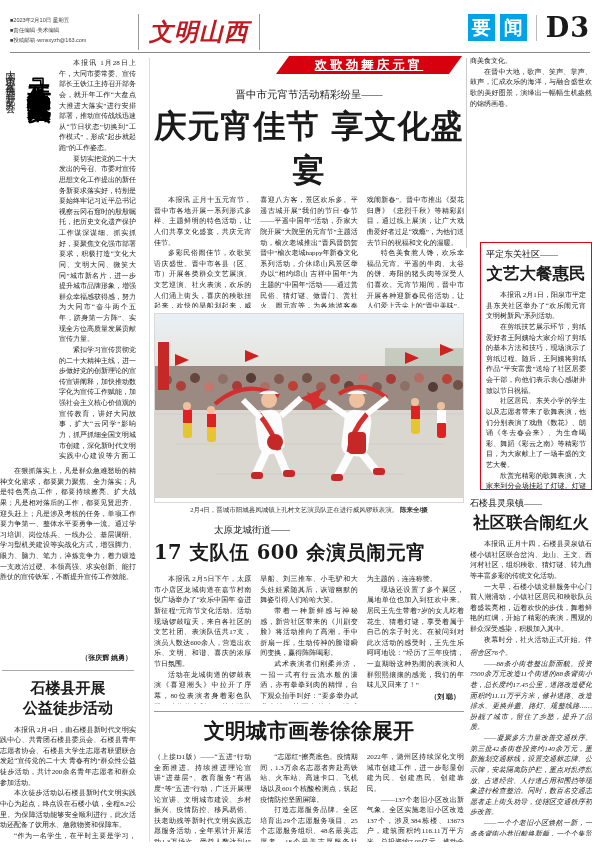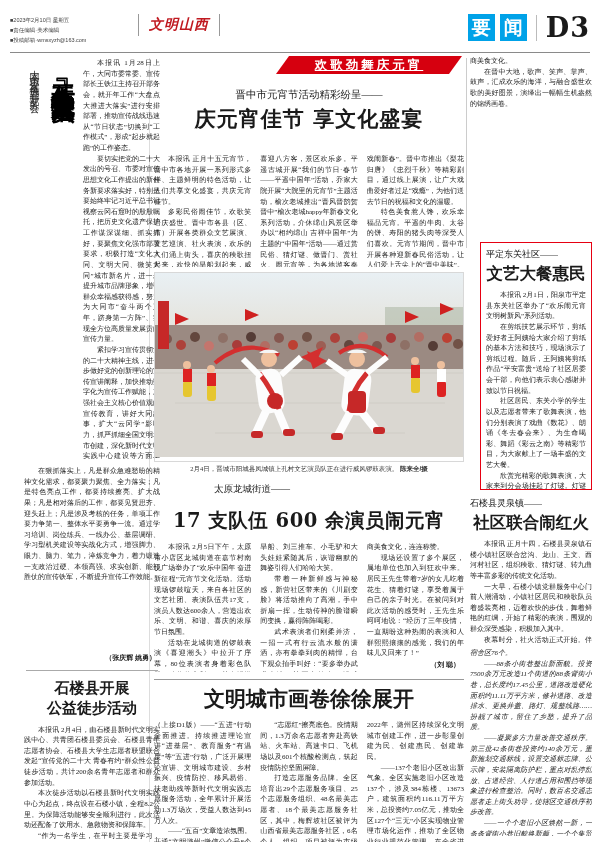--- a/index.html
+++ b/index.html
@@ -7,37 +7,37 @@
   #page {
     position:relative; width:600px; height:848px; margin:0 auto;
     background:#ffffff; overflow:hidden;
     font-family:"Liberation Serif","DejaVu Serif",serif; color:#1a1a1a;
   }
   
   .hdr { position:absolute; left:10px; top:8px; right:10px; height:42px; }
   .hdr-meta { position:absolute; left:0; top:8px; width:120px; font-size:5.5px; line-height:1.8; color:#444;
     font-family:"Liberation Sans","DejaVu Sans",sans-serif; }
   .masthead { position:absolute; left:128px; top:6px; padding:2px 10px; border-left:1px solid #999; border-right:1px solid #999;
-    color:#c01920; font-size:14px; font-weight:bold; font-style:italic; letter-spacing:1px;
+    color:#c01920; font-size:24px; font-weight:bold; font-style:italic; letter-spacing:1px;
     font-family:"DejaVu Serif","Liberation Serif",serif; }
   .hdr-right { position:absolute; right:0; top:4px; display:flex; align-items:center; gap:5px; }
   .sec-box { display:inline-block; width:27px; height:27px; background:#00a2e8; color:#fff; font-weight:bold;
     font-size:19px; line-height:27px; text-align:center; font-family:"DejaVu Sans","Liberation Sans",sans-serif; }
   .sec-sep { width:1px; height:26px; background:#bbb; margin:0 4px; }
   .page-no { font-size:27px; font-weight:bold; font-family:"DejaVu Serif",serif; letter-spacing:1px; }
   .hdr-rule { position:absolute; left:10px; right:10px; top:52px; border-top:1.5px solid #8a8a8a; }
 
   
   .p { font-size:7px; line-height:1.52; text-align:justify; text-indent:2em; color:#222; }
   .p.f { text-indent:0; }
   .sig { font-size:7px; text-align:right; font-weight:bold; padding-right:4px; margin-top:1px; }
   .kick { font-size:9px; color:#111; }
 
   
-  .left-rail { position:absolute; left:24px; top:58px; width:136px; height:782px; overflow:hidden; }
+  .left-rail { position:absolute; left:0; top:58px; width:136px; height:782px; overflow:hidden; }
   .lead-top { display:flex; height:404px; }
   .v-kick { writing-mode:vertical-rl; font-size:10px; letter-spacing:3px; width:17px; padding-top:4px; color:#222;
     font-family:"Liberation Sans","DejaVu Sans",sans-serif; }
   .v-head { writing-mode:vertical-rl; font-size:24px; font-weight:bold; width:40px; line-height:1.55;
     letter-spacing:1px; font-family:"DejaVu Sans","Liberation Sans",sans-serif; color:#000; padding-top:8px; }
   .lead-body-top { flex:1; height:100%; overflow:hidden; padding-left:2px; }
   .lead-body-bottom { height:186px; overflow:hidden; margin-top:4px; }
   .lrail-rule { border-top:1px solid #aaa; margin:7px 2px; }
   .art2-head { text-align:center; font-size:15px; font-weight:bold; line-height:1.35; margin:2px 0 6px;
     font-family:"DejaVu Sans","Liberation Sans",sans-serif; }
@@ -46,30 +46,30 @@
   .vrule1 { position:absolute; left:149px; top:58px; bottom:6px; width:1px; background:#ddd; }
   .vrule2 { position:absolute; left:466px; top:58px; height:190px; width:1px; background:#ccc; }
 
   
   .main { position:absolute; left:154px; top:56px; width:310px; height:786px; overflow:hidden; }
   .banner { width:186px; height:18px; margin-left:auto; margin-right:2px; background:#d6000f;
     clip-path:polygon(7% 0,100% 0,93% 100%,0 100%);
     color:#ffffff; font-weight:bold; font-size:12.5px; letter-spacing:3px; text-align:center; line-height:18px;
     font-family:"DejaVu Sans","Liberation Sans",sans-serif;text-decoration:underline; }
   .m-kick { text-align:center; font-size:10.5px; margin-top:14px; }
-  .m-head { text-align:center; font-size:21px; font-weight:bold; letter-spacing:1px; margin:3px 0 21px;
+  .m-head { text-align:center; font-size:32px; font-weight:bold; letter-spacing:1px; margin:3px 0 2px;
     font-family:"DejaVu Serif","Liberation Serif",serif; }
   .cols { display:flex; gap:9px; }
   .cols .c { flex:1; overflow:hidden; }
   .cols1 { height:113px; }
   .photo-wrap { margin-top:5px; border:1px solid #d8d8d8; }
   .caption { font-size:6.5px; text-align:center; margin-top:3px; color:#333; }
   .caption b { font-family:"Liberation Sans",sans-serif; }
   .l-kick { font-size:9.5px; padding-left:60px; margin-top:9px; }
-  .l-head { text-align:center; font-size:19.5px; font-weight:bold; margin:11px 0 8px; letter-spacing:0.5px;
+  .l-head { text-align:left; font-size:19.5px; font-weight:bold; margin:2px 0 8px; letter-spacing:0.5px;
     font-family:"DejaVu Serif","Liberation Serif",serif; }
   .cols2 { height:130px; }
   .bot-rule { border-top:1px solid #999; margin:7px 0 5px; }
   .c-head { text-align:center; font-size:21px; font-weight:bold; margin:2px 0 7px;
     font-family:"DejaVu Sans","Liberation Sans",sans-serif; }
   .cols3 { height:150px; }
 
   
   .right-rail { position:absolute; left:470px; top:56px; width:122px; height:786px; overflow:hidden; }
   .r-col4 { height:178px; overflow:hidden; }
@@ -255,21 +255,21 @@
         <p class="p">活动在龙城街道的锣鼓表演《喜迎潮头》中拉开了序幕，80位表演者身着彩色队服，动作整齐划一，节奏铿锵有力，观众给他们呐喊助威、欢呼鼓掌，拿起手机拍照。</p>
 
       </div>
       <div class="c">
         <p class="p f">旱船、刘三推车、小毛驴和大头娃娃紧随其后，诙谐幽默的舞姿引得人们哈哈大笑。</p>
         <p class="p">带着一种新鲜感与神秘感，新营社区带来的《川剧变脸》将活动推向了高潮，手中折扇一挥，生动传神的脸谱瞬间变换，赢得阵阵喝彩。</p>
         <p class="p">武术表演者们刚柔并济，一招一式有行云流水般的潇洒，亦有拳拳到肉的精悍，台下观众拍手叫好：“要多举办武术表演，让更多的人了解武术，热爱武术。”</p>
 
       </div>
       <div class="c">
-        <p class="p f">商美食文化，连连称赞。</p>
+        <p class="p f">为主题的，连连称赞。</p>
         <p class="p">现场还设置了多个展区，属地单位也加入到狂欢中来。居民王先生带着7岁的女儿吃着花生、猜着灯谜，享受着属于自己的亲子时光。在被问到对此次活动的感受时，王先生乐呵呵地说：“经历了三年疫情，一直期盼这种热闹的表演和人群熙熙攘攘的感觉，我们的年味儿又回来了！”</p>
         <div class="sig">（刘 聪）</div>
       </div>
     </div>
 
     <div class="bot-rule"></div>
     <div class="c-head">文明城市画卷徐徐展开</div>
     <div class="cols cols3">
       <div class="c">
         <p class="p f">（上接D1版）——“五进”行动全面推进。持续推进理论宣讲“进基层”、教育服务“有温度”等“五进”行动，广泛开展理论宣讲、文明城市建设、乡村振兴、疫情防控、移风易俗、扶老助残等新时代文明实践志愿服务活动，全年累计开展活动1.3万场次，受益人数达到45万人次。</p>

